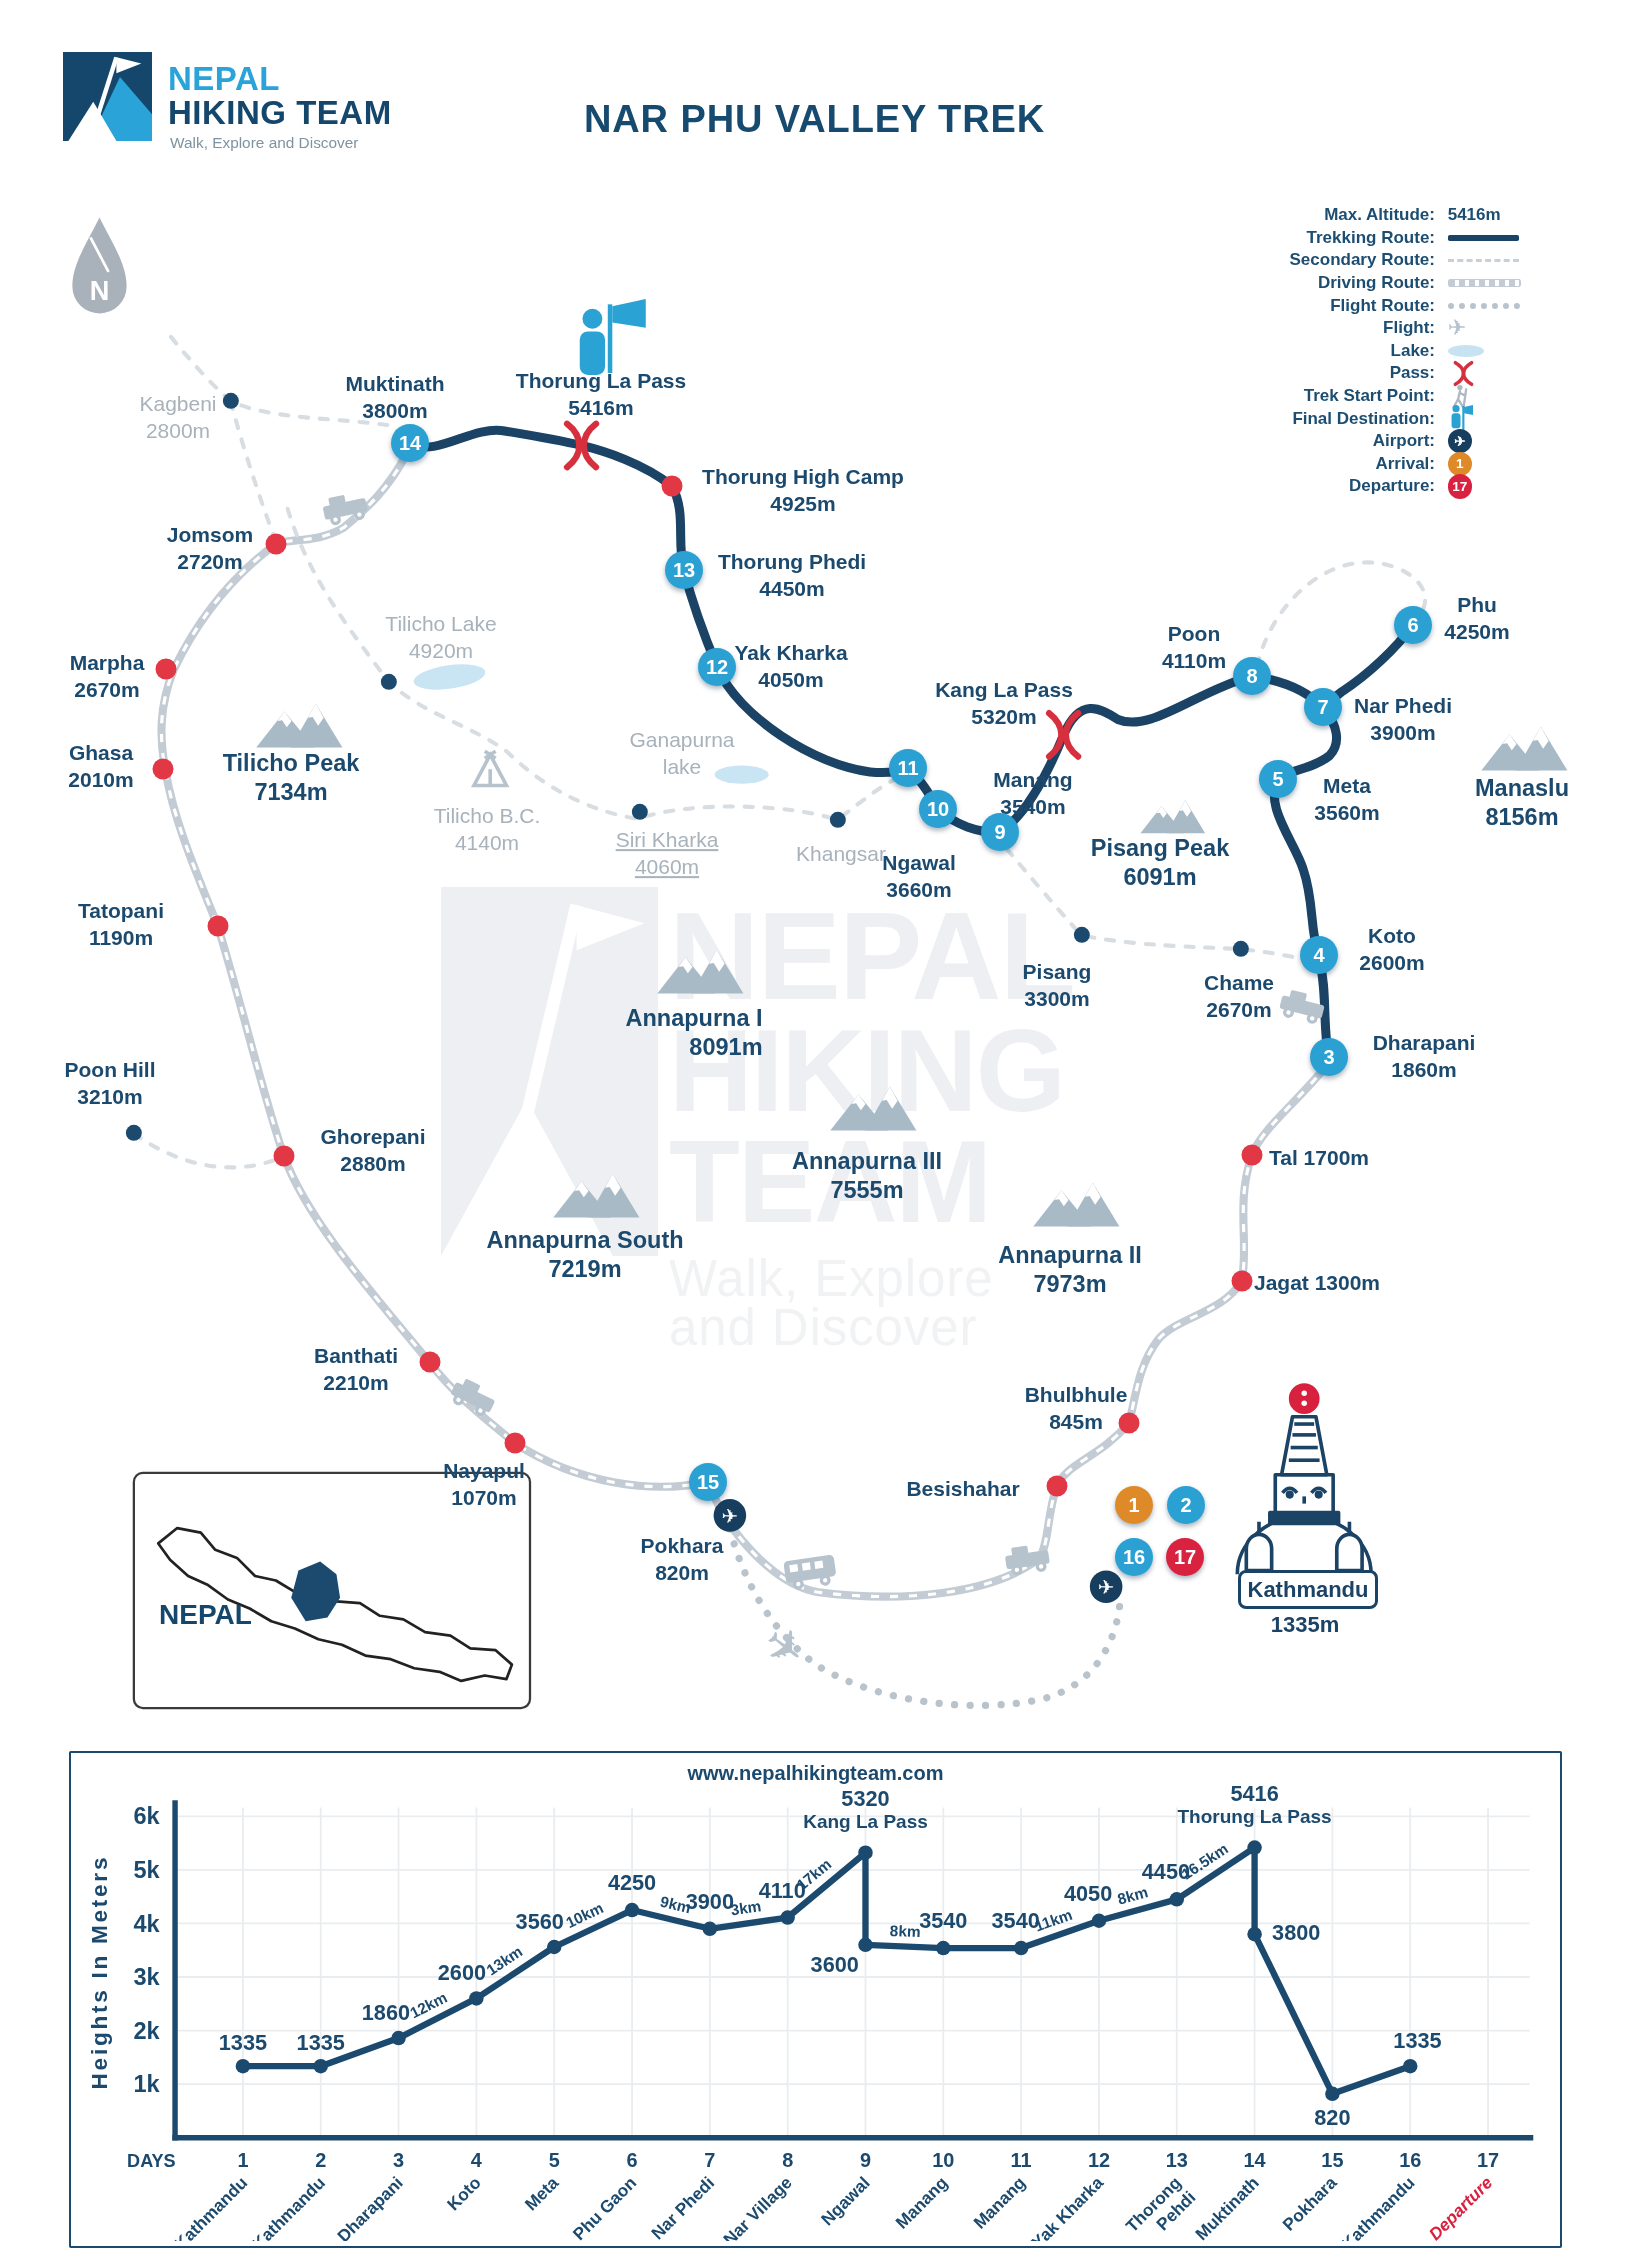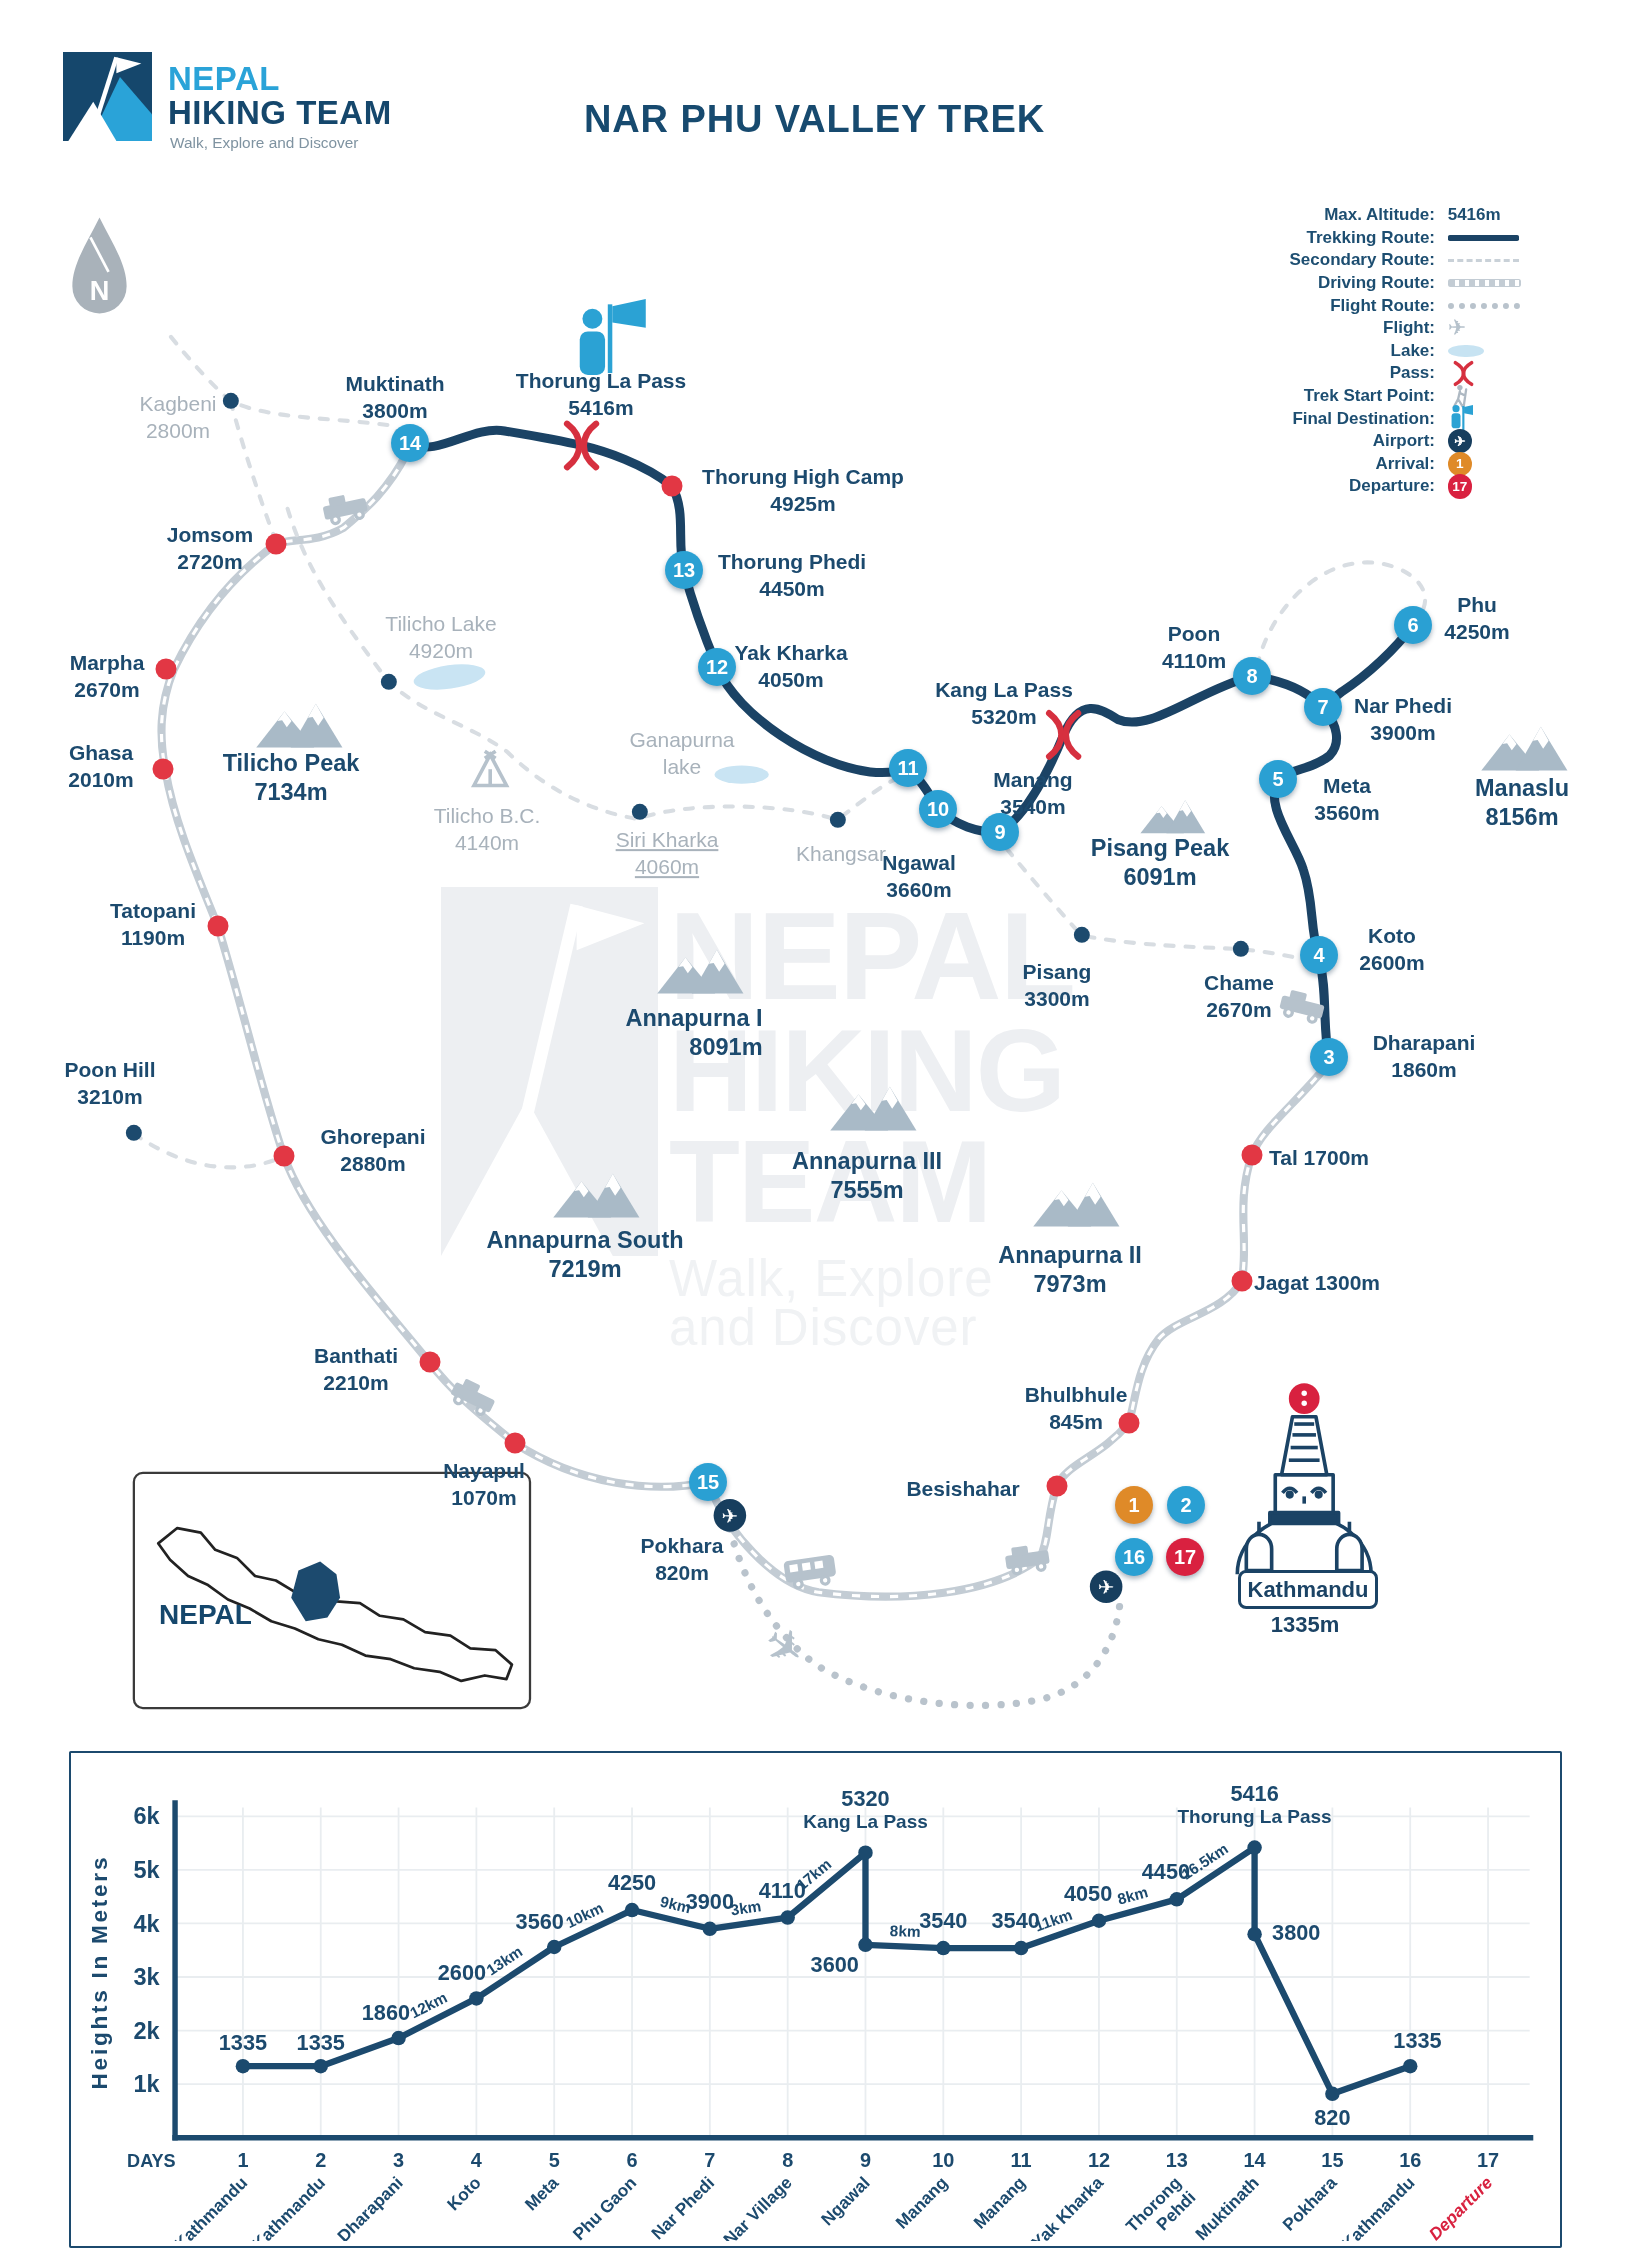--- a/index.html
+++ b/index.html
@@ -469,21 +469,21 @@
       <div class="dot red" style="left: 1129px; top: 1423px;"></div>
       <div class="loc" style="left: 1076px; top: 1409px;">
         <div>Bhulbhule</div>
         <div>845m</div>
       </div>
       <div class="dot red" style="left: 1057px; top: 1486px;"></div>
       <div class="loc" style="left: 963px; top: 1489px;">
         <div>Besishahar</div>
       </div>
       <div class="dot red" style="left: 218px; top: 926px;"></div>
-      <div class="loc" style="left: 121px; top: 925px; margin-left: 32px;">
+      <div class="loc" style="left: 121px; top: 925px;">
         <div>Tatopani</div>
         <div>1190m</div>
       </div>
       <div class="dot navy" style="left: 134px; top: 1133px;"></div>
       <div class="loc" style="left: 110px; top: 1084px;">
         <div>Poon Hill</div>
         <div>3210m</div>
       </div>
       <div class="dot red" style="left: 284px; top: 1156px;"></div>
       <div class="loc" style="left: 373px; top: 1151px;">
@@ -575,20 +575,21 @@
         <div>Manaslu</div>
         <div>8156m</div>
       </div>
     </div>
 
   <div class="ktm-box">Kathmandu</div>
   <div class="ktm-elev">1335m</div>
   <div class="inset-label">NEPAL</div>
 
   <div class="chart-box">
+    <div class="chart-title">www.nepalhikingteam.com</div>
     <svg id="chart-svg" width="1484" height="488" viewBox="0 0 1640 539">
         <line x1="190" y1="60" x2="190" y2="425" stroke="#e9edf0" stroke-width="2"></line>
         <line x1="276" y1="60" x2="276" y2="425" stroke="#e9edf0" stroke-width="2"></line>
         <line x1="362" y1="60" x2="362" y2="425" stroke="#e9edf0" stroke-width="2"></line>
         <line x1="448" y1="60" x2="448" y2="425" stroke="#e9edf0" stroke-width="2"></line>
         <line x1="534" y1="60" x2="534" y2="425" stroke="#e9edf0" stroke-width="2"></line>
         <line x1="620" y1="60" x2="620" y2="425" stroke="#e9edf0" stroke-width="2"></line>
         <line x1="706" y1="60" x2="706" y2="425" stroke="#e9edf0" stroke-width="2"></line>
         <line x1="792" y1="60" x2="792" y2="425" stroke="#e9edf0" stroke-width="2"></line>
         <line x1="878" y1="60" x2="878" y2="425" stroke="#e9edf0" stroke-width="2"></line>

